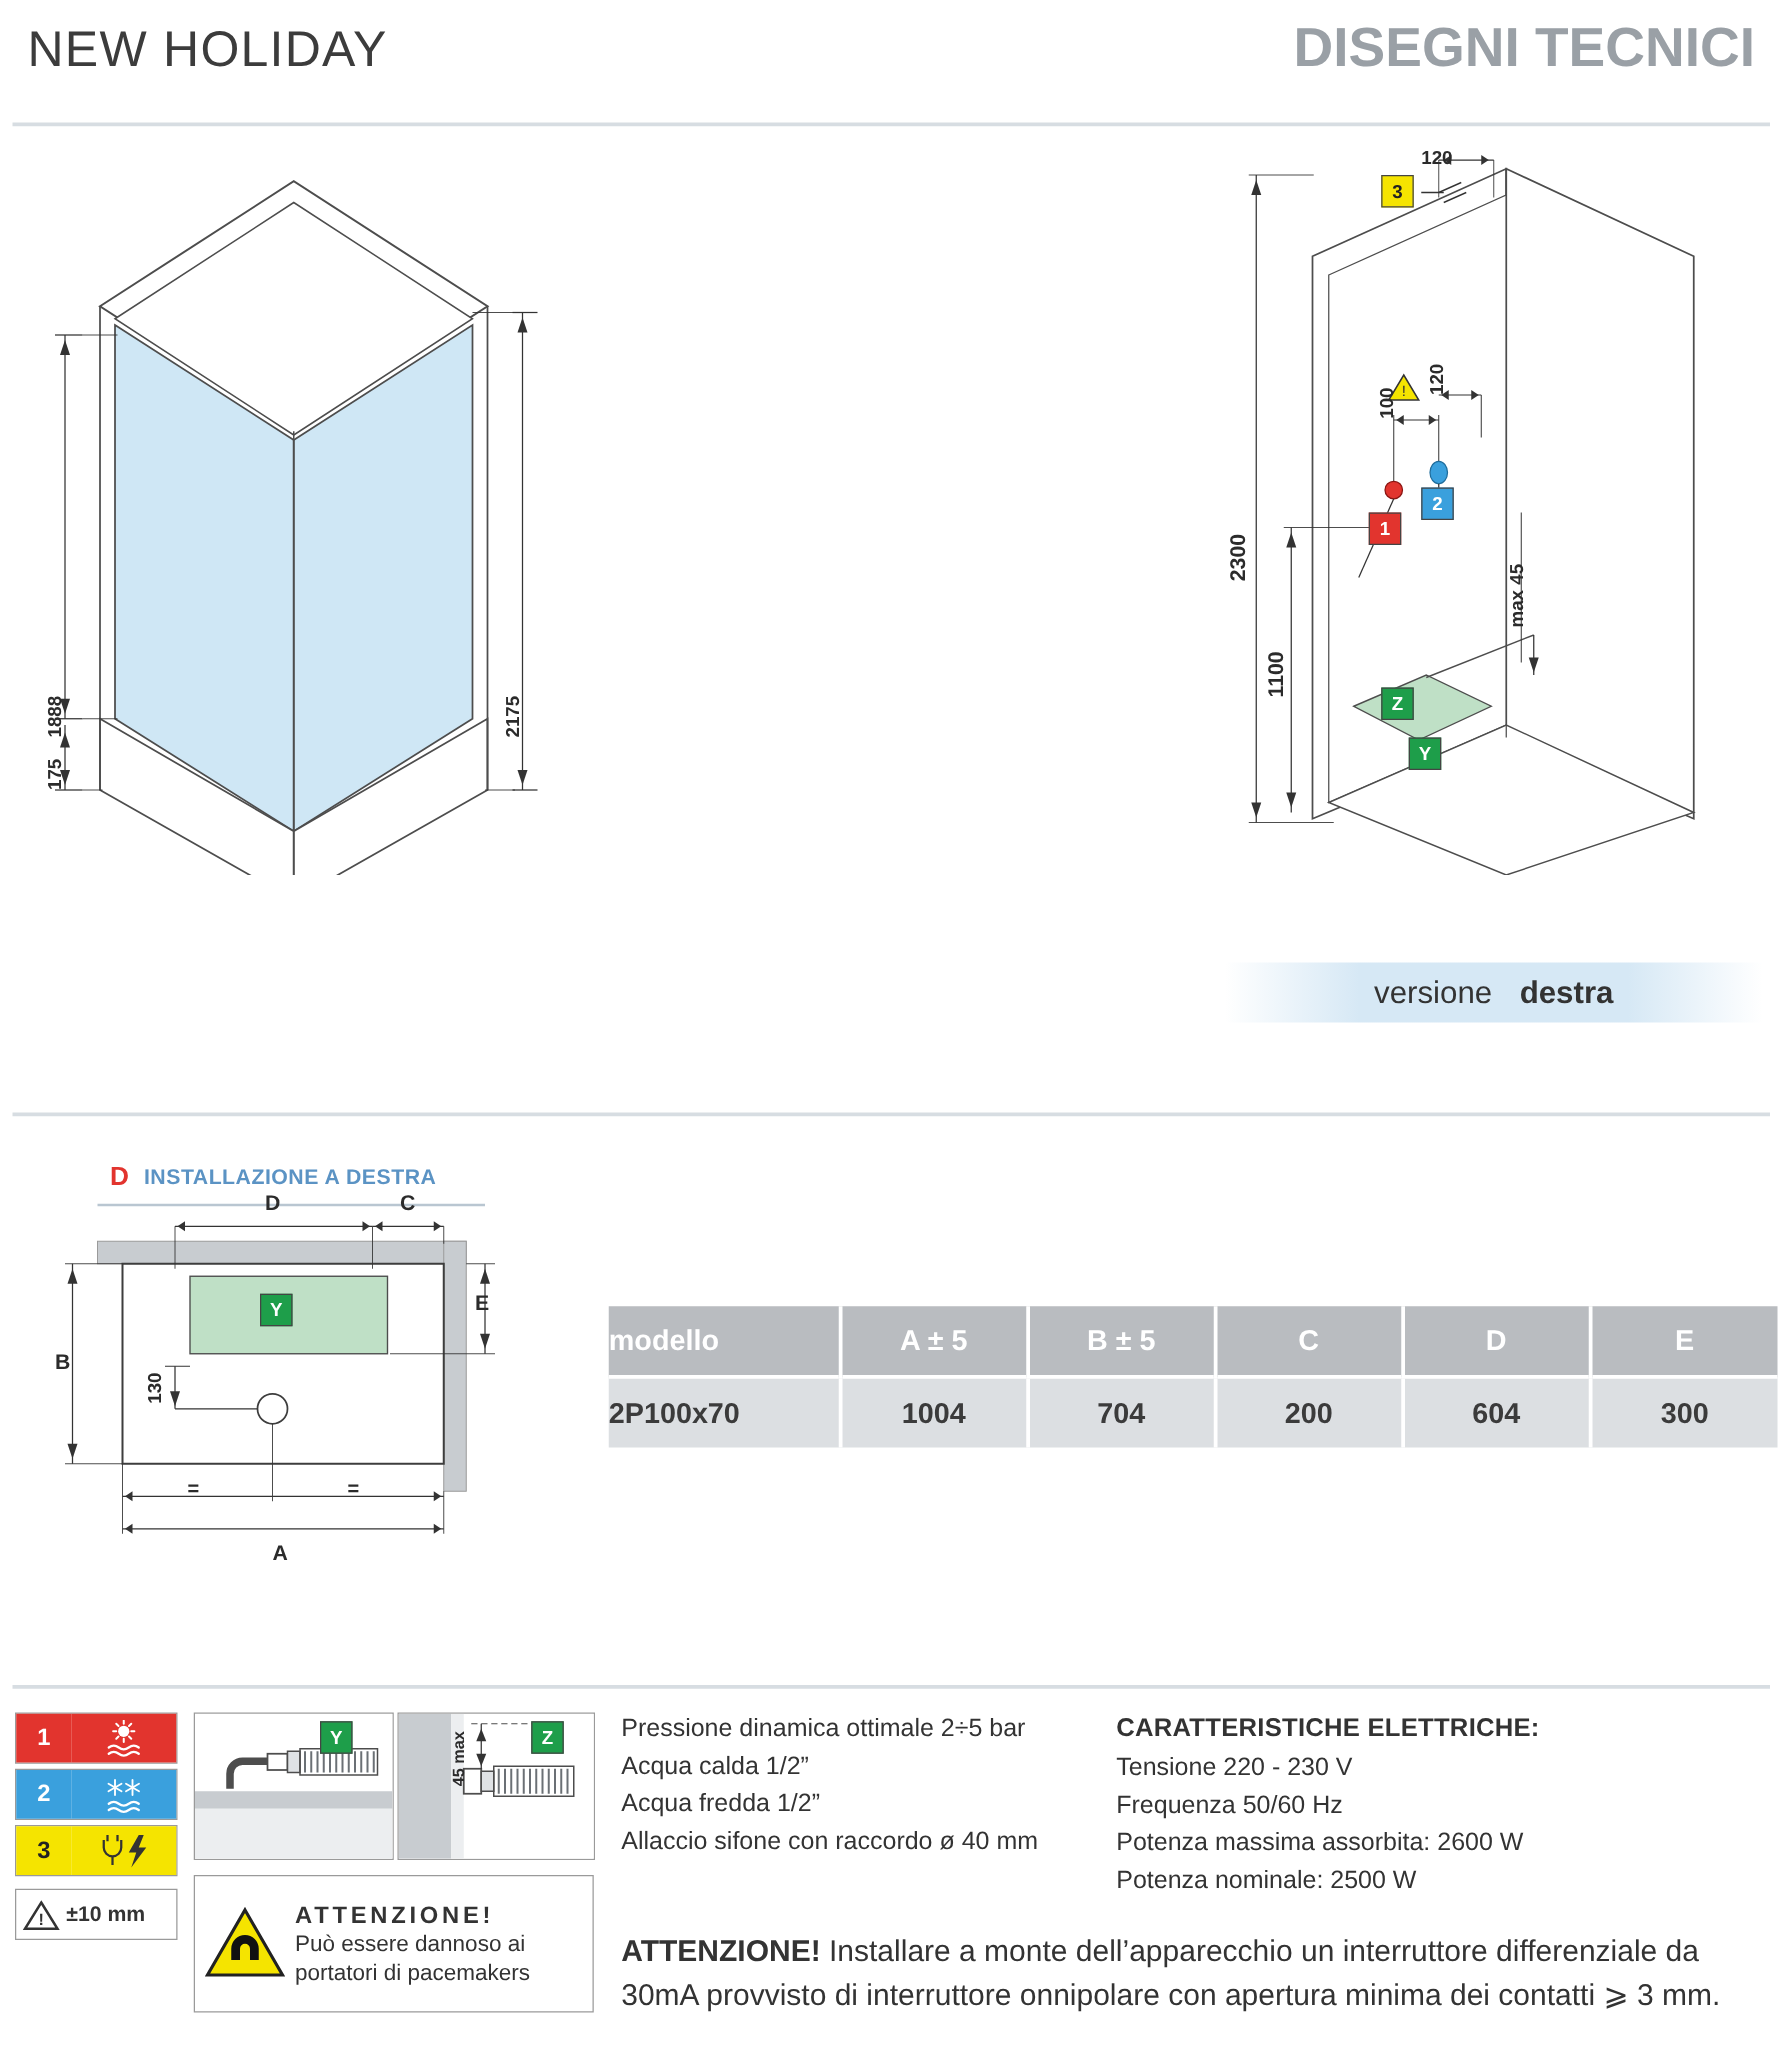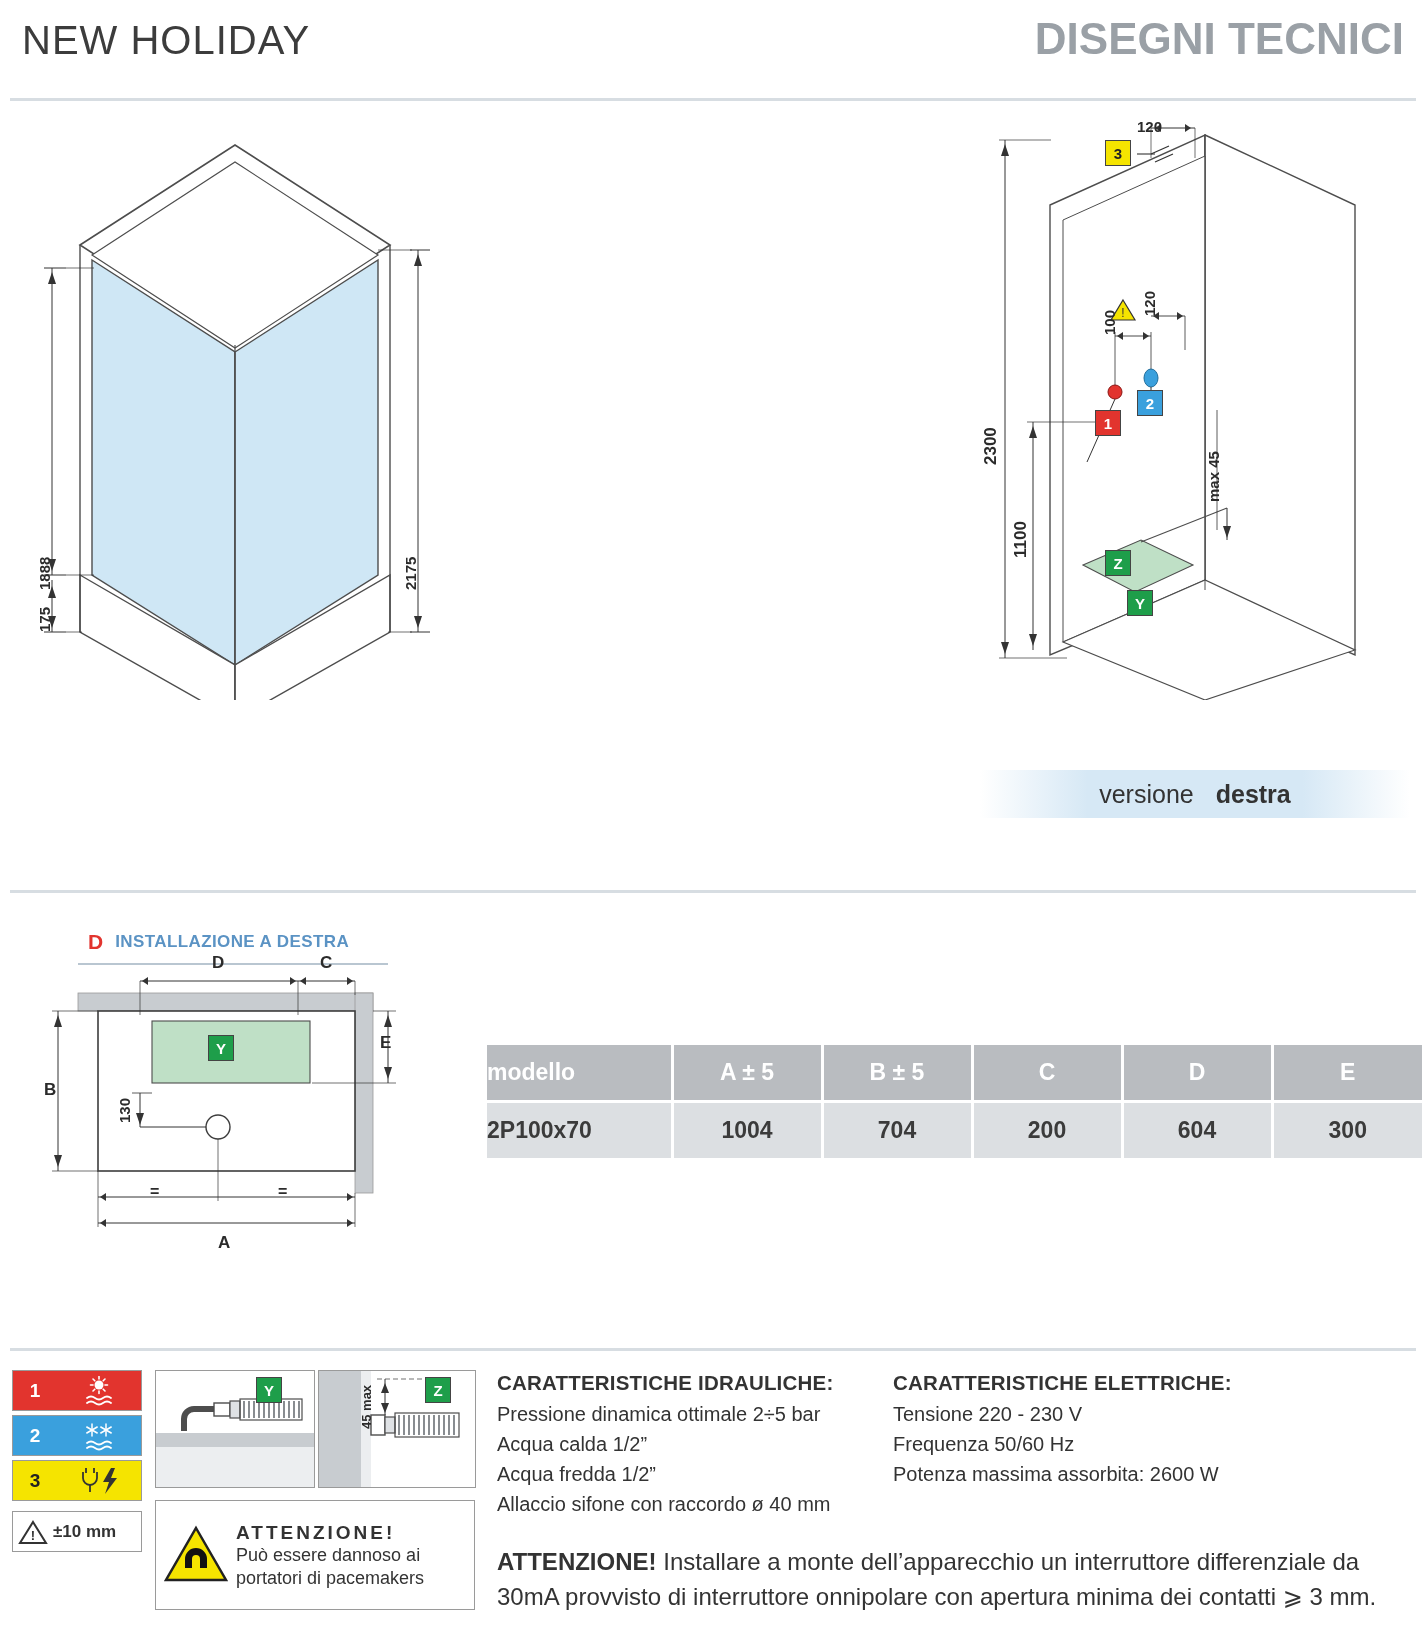--- a/index.html
+++ b/index.html
@@ -533,31 +533,31 @@
       </svg>
     </div>
     <div class="txt">
       <div class="hd">ATTENZIONE!</div>
       <div>Può essere dannoso ai</div>
       <div>portatori di pacemakers</div>
     </div>
   </div>
 
   <div class="spec" style="left:497px; top:1368px; width:400px;">
-    <div class="hd">CARATTERISTICHE IDRAULICHE:</div>
     <div>Pressione dinamica ottimale 2÷5 bar</div>
     <div>Acqua calda 1/2”</div>
     <div>Acqua fredda 1/2”</div>
     <div>Allaccio sifone con raccordo ø 40 mm</div>
   </div>
 
   <div class="spec" style="left:893px; top:1368px; width:420px;">
     <div class="hd">CARATTERISTICHE ELETTRICHE:</div>
     <div>Tensione 220 - 230 V</div>
     <div>Frequenza 50/60 Hz</div>
     <div>Potenza massima assorbita: 2600 W</div>
+    <div>Potenza nominale: 2500 W</div>
   </div>
 
   <div class="attbox">
     <span class="hd">ATTENZIONE!</span><span> Installare a monte dell’apparecchio un interruttore differenziale da 30mA provvisto di interruttore onnipolare con apertura minima dei contatti ⩾ 3 mm.</span>
   </div>
 
 </div>
 
 </body></html>

